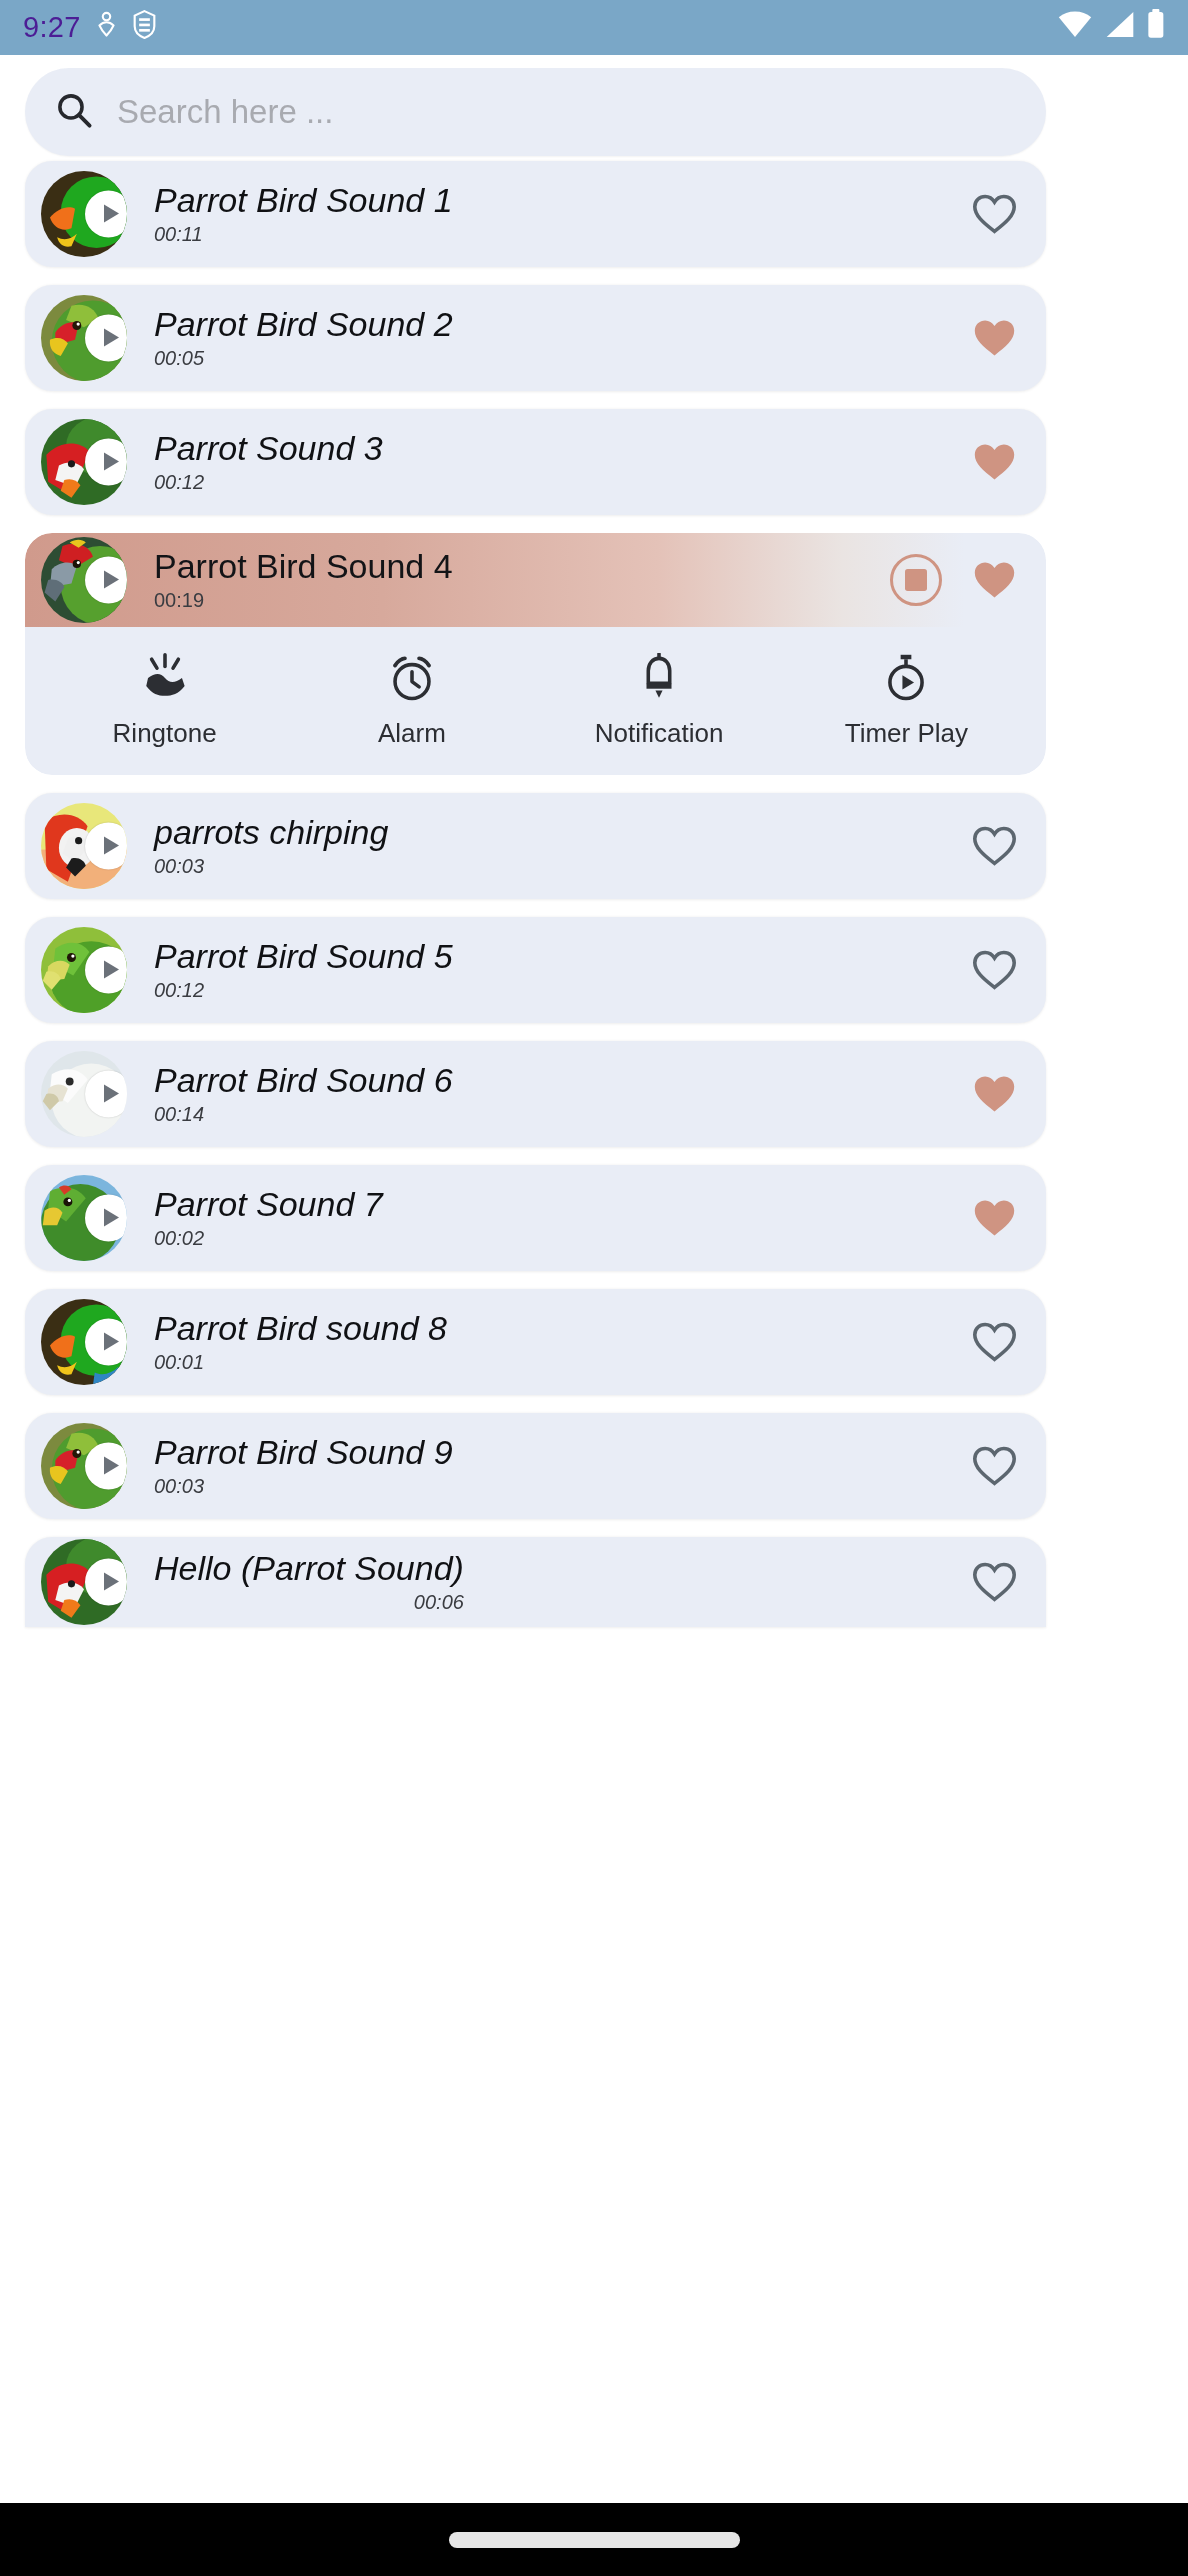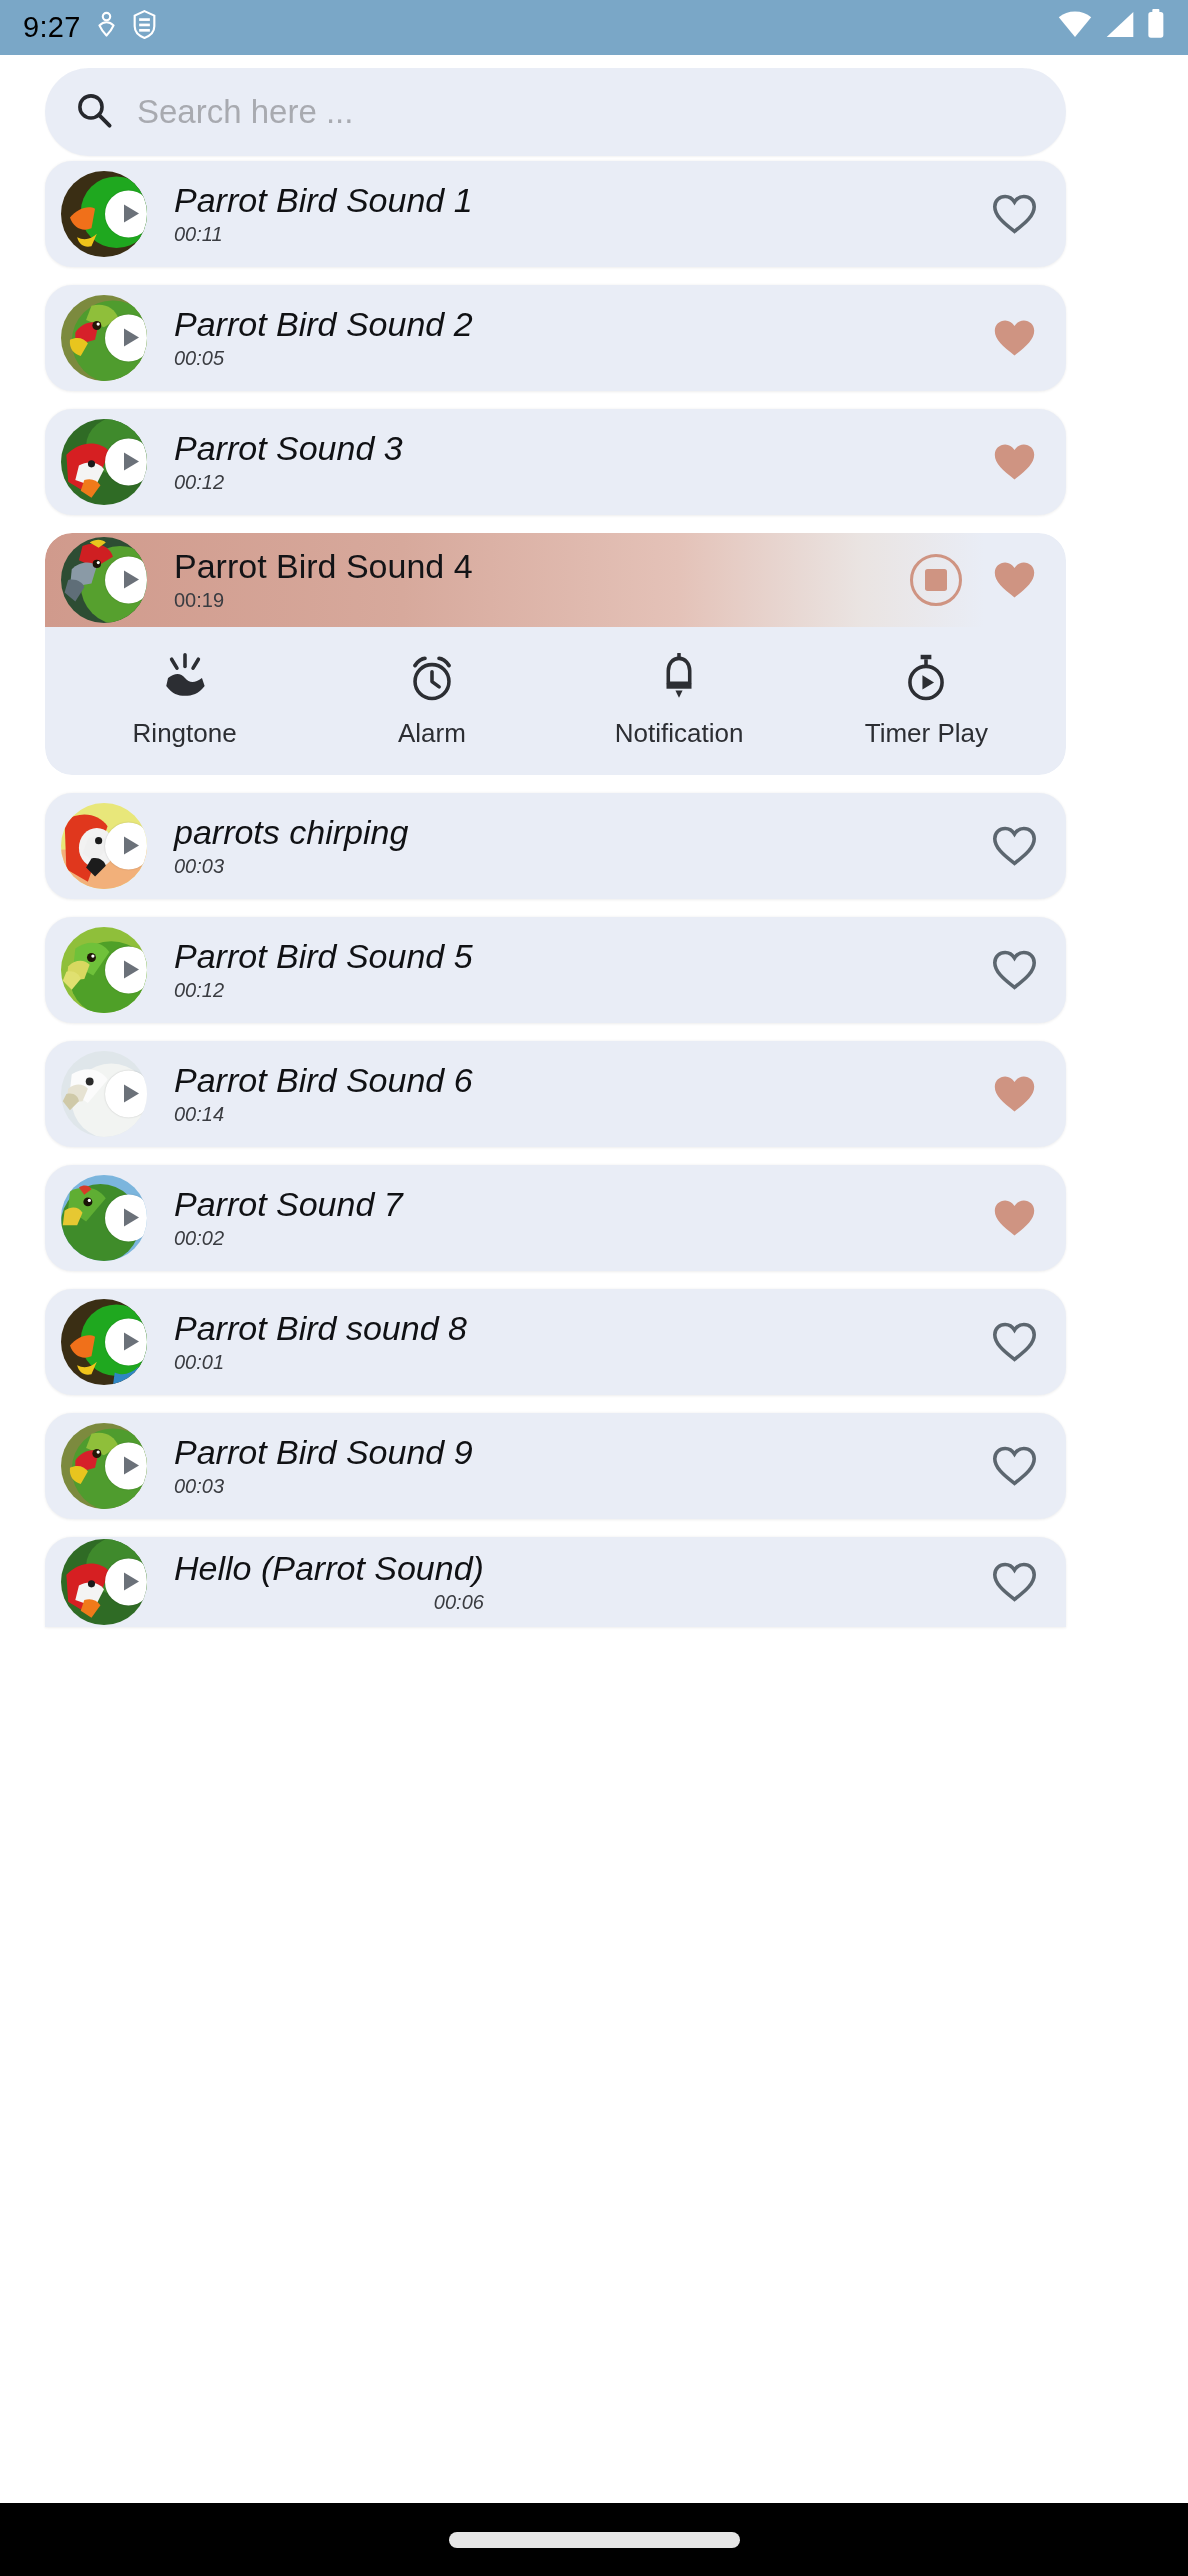--- a/index.html
+++ b/index.html
@@ -6,21 +6,21 @@
   html, body {
     width:1189px; height:2576px;
     background:#ffffff;
     font-family:"Liberation Sans", sans-serif;
     overflow:hidden;
   }
   .phone { position:relative; width:1189px; height:2576px; background:#ffffff; }
 
   
   .statusbar{
-    height:55px; background:#7aa7c7; color:#000000;
+    height:55px; background:#7aa7c7; color:#4c1d95;
     display:flex; align-items:center; padding:0 23px;
     font-size:28px; letter-spacing:0.3px;
   }
   .sb-left{ display:flex; align-items:center; gap:14.3px; }
   .sb-time{ font-size:29px; font-weight:400; }
   .sb-right{ margin-left:auto; display:flex; align-items:center; gap:10.7px; }
   .ico{ display:inline-block; }
 
   
   .search-wrap{ padding:12.5px 25px 0 25px; }
@@ -92,21 +92,21 @@
   .card.clipped{ border-radius:27px 27px 0 0; }
   .card.clipped .row{ height:72px;text-align:right; }
 
   
   .navbar{
     position:absolute; left:0; bottom:0; width:1189px; height:73px;
     background:#000000; display:flex; align-items:center; justify-content:center;
   }
   .navpill{ width:291px; height:16px; border-radius:8px; background:#e6e6e6; }
 
-  .listviewport{ position:absolute; top:55px; left:0; width:1071px; height:2447px; overflow:hidden;margin-left:20px; }
+  .listviewport{ position:absolute; top:55px; left:0; width:1071px; height:2447px; overflow:hidden; }
 </style>
 </head>
 <body>
 
 <div class="phone">
 
   <div class="statusbar">
     <div class="sb-left">
       <span class="sb-time">9:27</span>
       <span class="ico">

